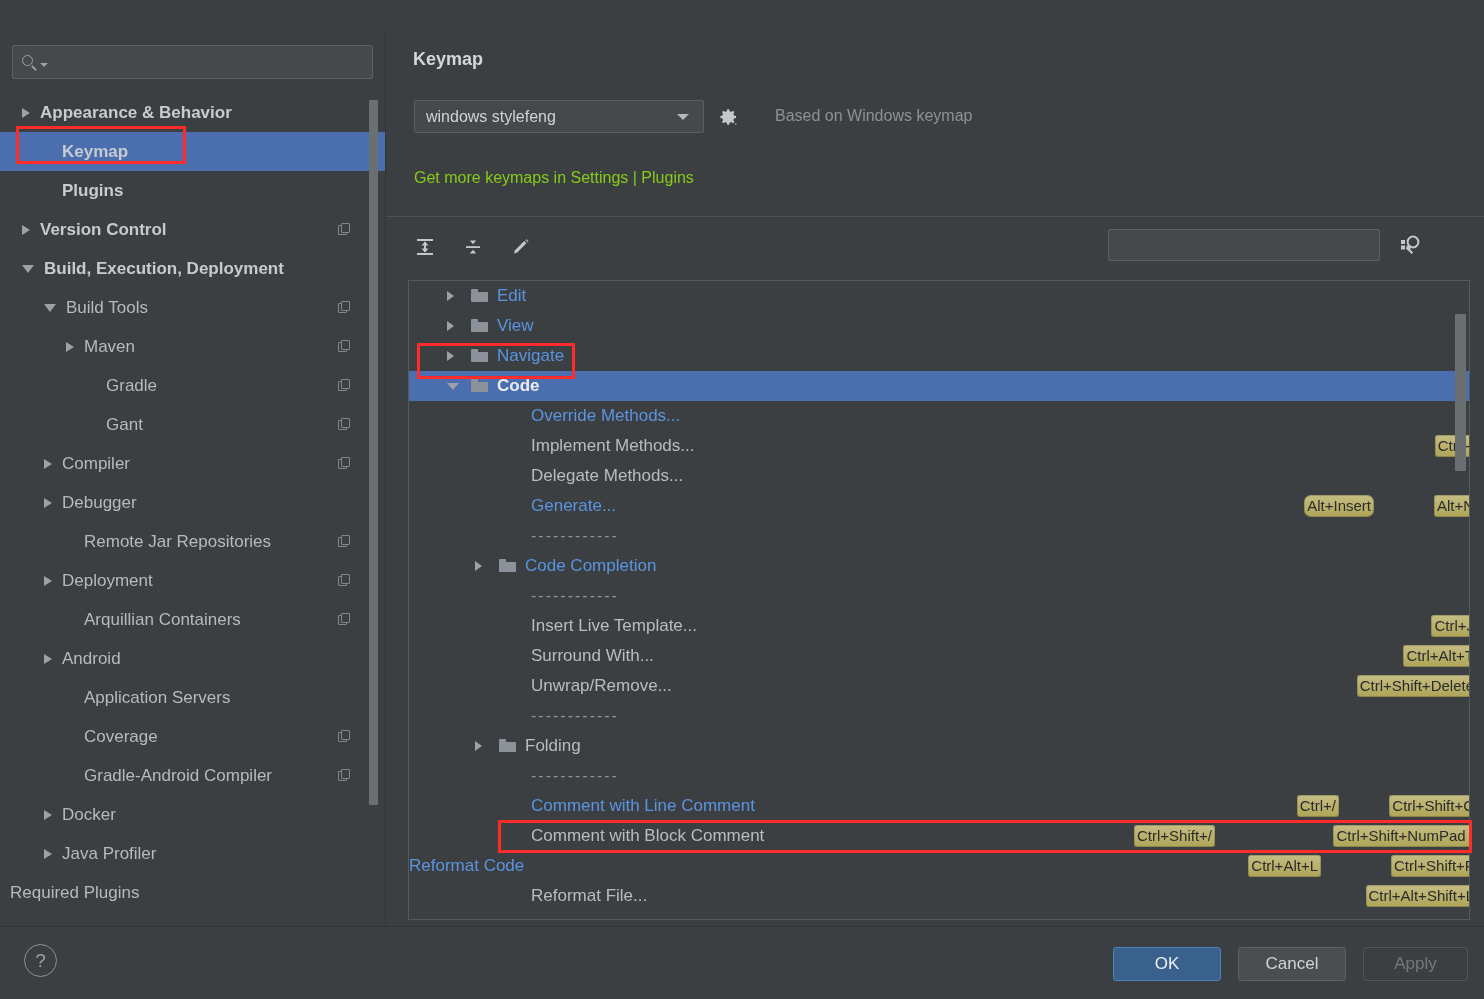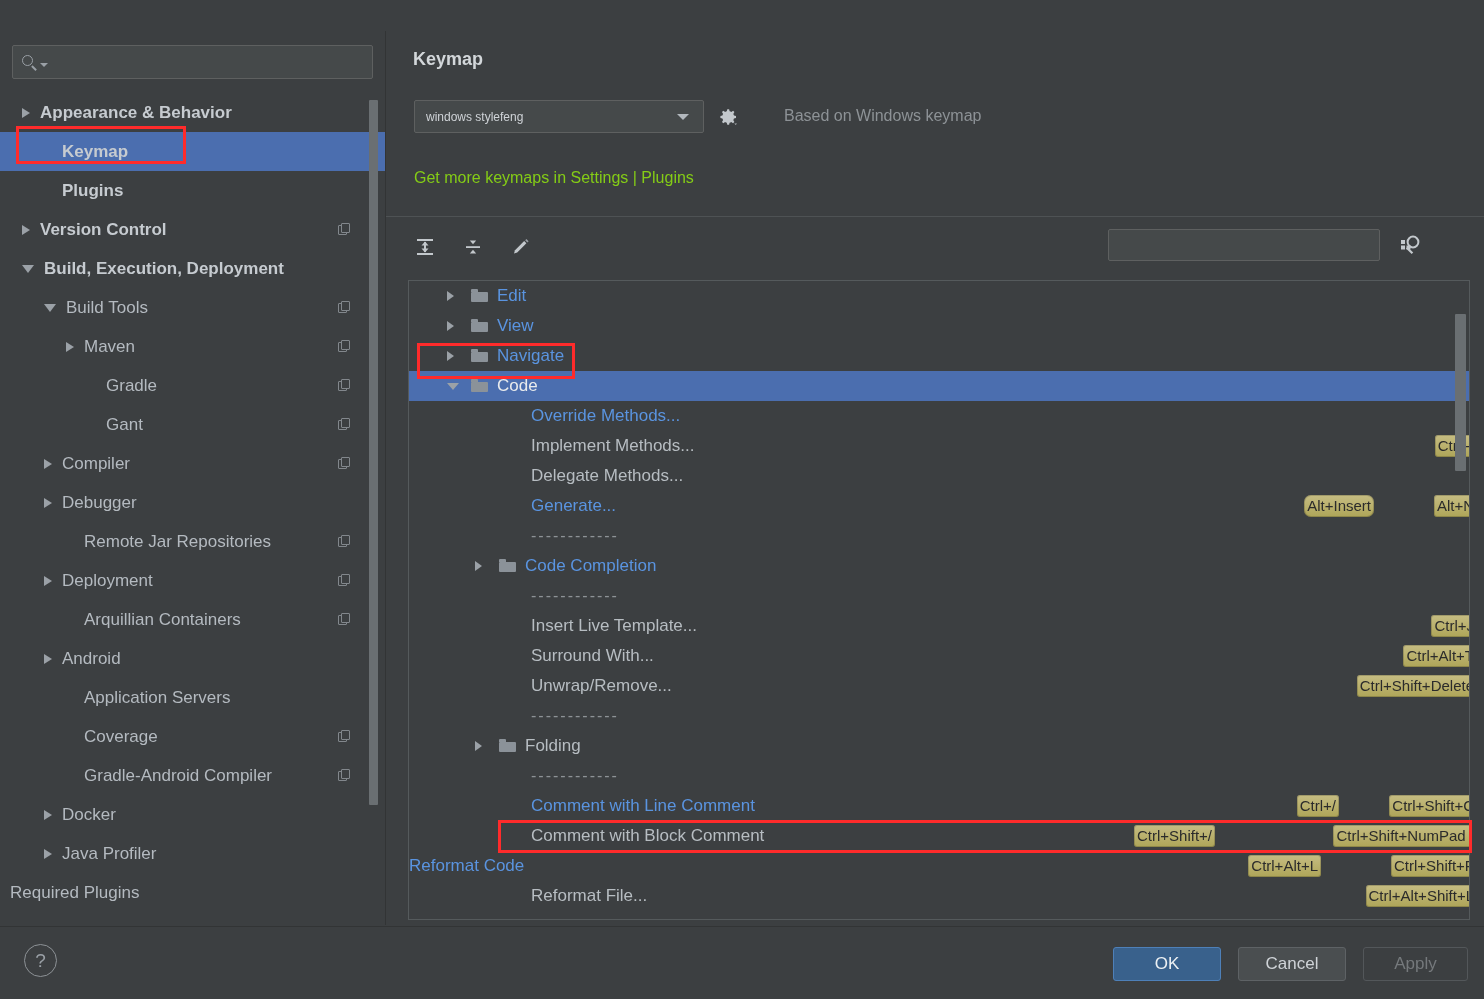--- a/index.html
+++ b/index.html
@@ -89,26 +89,26 @@
 
   
   .main { position:absolute; left:386px; top:31px; width:1098px; height:894px; background:#3c3f41; }
   .page-title { position:absolute; left:27px; top:18px; font-size:18px; font-weight:bold; color:#d3d7da; }
 
   .combo {
     position:absolute; left:28px; top:69px; width:290px; height:33px;
     background:#45494a; border:1px solid #5e6060; border-radius:2px;
     display:flex; align-items:center; cursor:pointer;
   }
-  .combo .val { margin-left:11px; color:#cfd3d7; font-size:12px; flex:1; white-space:nowrap; overflow:hidden; }
+  .combo .val { margin-left:11px; color:#cfd3d7; font-size:16px; flex:1; white-space:nowrap; overflow:hidden; }
   .combo .dd { width:0;height:0;border-left:6px solid transparent;border-right:6px solid transparent;
     border-top:6px solid #b2b8bd; margin-right:14px; }
 
   .gear { position:absolute; left:330px; top:74px; width:24px; height:24px; cursor:pointer; }
-  .based { position:absolute; left:398px; top:76px; font-size:16px; color:#8d9296; white-space:nowrap; }
+  .based { position:absolute; left:389px; top:76px; font-size:16px; color:#8d9296; white-space:nowrap; }
 
   .getmore { position:absolute; left:28px; top:138px; font-size:16px; color:#84cc16; cursor:pointer; white-space:nowrap; }
   .hr-top { position:absolute; left:0; top:185px; width:1098px; height:1px; background:#4e5254; }
 
   .toolbar { position:absolute; left:22px; top:196px; height:40px; display:flex; align-items:center; gap:14px; }
   .tb-btn { width:34px; height:32px; display:flex; align-items:center; justify-content:center; cursor:pointer; }
 
   .tsearch {
     position:absolute; right:104px; top:198px; width:272px; height:32px;
     background:#45494a; border:1px solid #5e6060; border-radius:2px;
@@ -401,21 +401,21 @@
               <i class="body"></i>
             </span>
             <span class="ktext blue" style="margin-left: 88px;">Navigate</span>
           </div>
           <div class="krow selected">
             <span class="karrow down" style="left: 38px;"></span>
             <span class="folder" style="left: 62px; top: 8px;">
               <i class="tab"></i>
               <i class="body"></i>
             </span>
-            <span class="ktext blue" style="margin-left: 88px;">Code</span>
+            <span class="ktext blue" style="margin-left: 88px; font-weight: bold;">Code</span>
           </div>
           <div class="krow">
             <span class="ktext blue" style="margin-left: 122px;">Override Methods...</span>
           </div>
           <div class="krow">
             <span class="ktext grey" style="margin-left: 122px;">Implement Methods...</span>
             <span class="sc" style="right: -8px;">Ctrl+I</span>
           </div>
           <div class="krow">
             <span class="ktext grey" style="margin-left: 122px;">Delegate Methods...</span>

